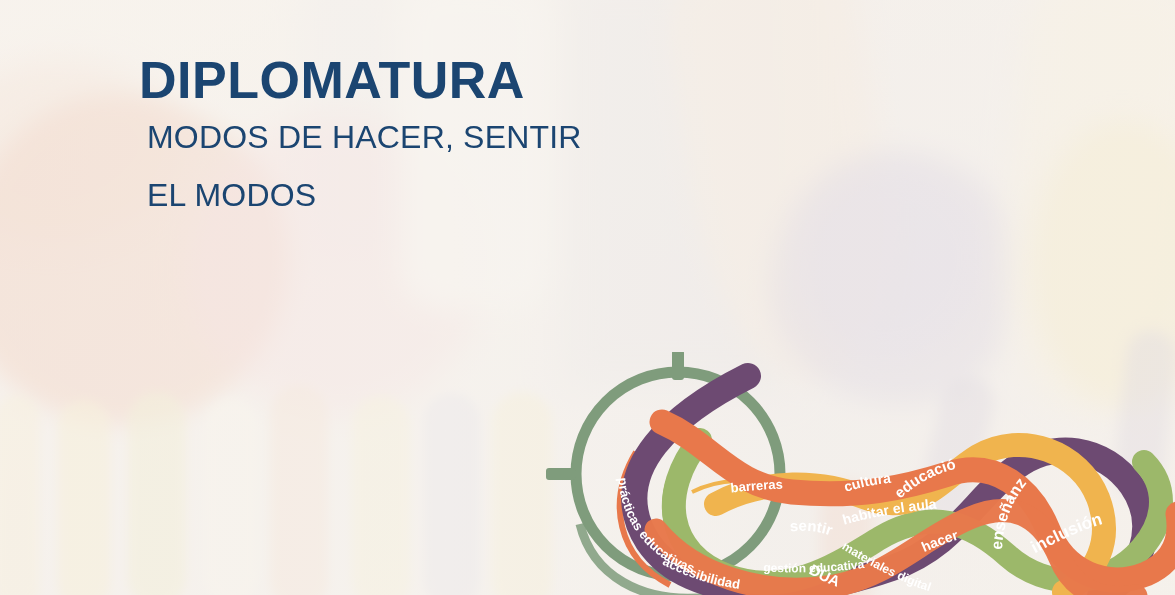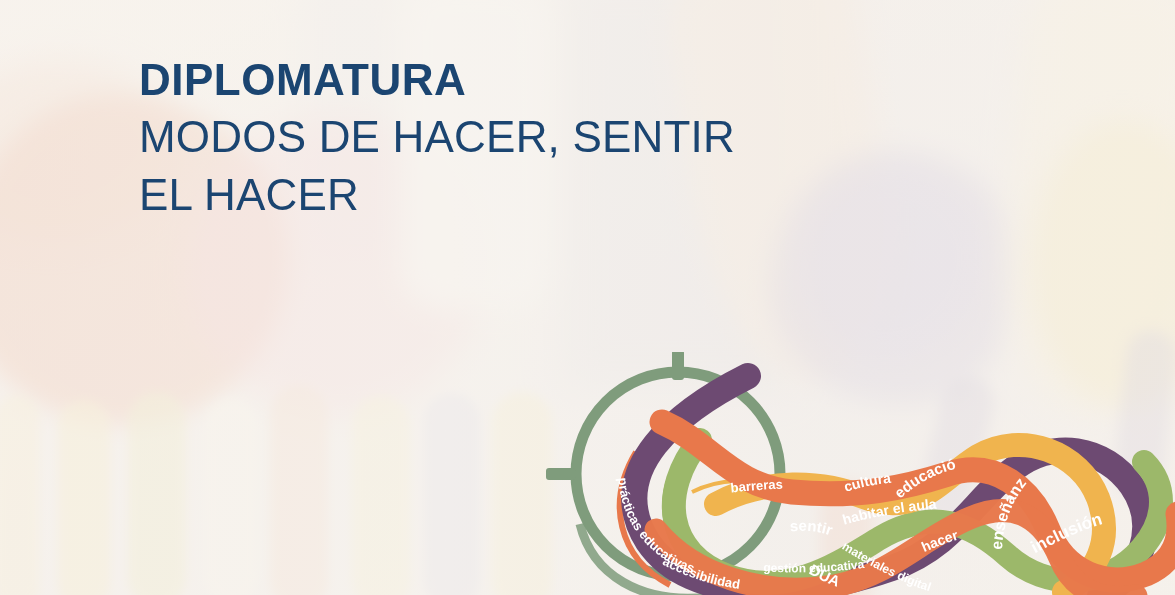--- a/index.html
+++ b/index.html
@@ -102,29 +102,30 @@
     position:absolute;left:139px;top:52px;width:760px;z-index:6;
   }
   .line{
     color:#1b4571;
     margin:0;
     letter-spacing:0.2px;
     white-space:nowrap;
   }
   .l-bold{
     font-weight:bold;
-    font-size:44px;
+    font-size:52px;
     line-height:56px;
     letter-spacing:0.5px;
   }
   .l-reg{
     font-weight:normal;
-    font-size:44px;
+    font-size:32px;
     line-height:58px;
     letter-spacing:0.2px;
+    margin-left:8px;
   }
 
   
   #logo-graphic{
     position:absolute;left:540px;top:352px;width:640px;height:245px;z-index:5;
   }
   #logo-graphic svg{display:block;}
 </style>
 </head>
 <body>
@@ -154,21 +155,21 @@
     <div class="fing-v1"></div>
     <div class="fing-v2"></div>
     <div class="fing-o1"></div>
     <div class="bg-wash"></div>
     <div class="bg-wash2"></div>
   </div>
 
   <div id="title-block">
     <p class="line l-bold">DIPLOMATURA</p>
     <p class="line l-reg">MODOS DE HACER, SENTIR</p>
-    <p class="line l-reg">EL HACER</p>
+    <p class="line l-reg">EL MODOS</p>
   </div>
 
   <div id="logo-graphic">
     <svg width="640" height="245" viewBox="0 0 640 245" xmlns="http://www.w3.org/2000/svg">
       <defs>
 
         <path id="p-practicas" d="M 78 118 C 78 168 108 205 150 220" fill="none"></path>
         <path id="p-barreras" d="M 186 141 C 230 136 270 135 310 137" fill="none"></path>
         <path id="p-accesibilidad" d="M 118 210 C 150 228 185 237 222 239" fill="none"></path>
         <path id="p-sentir" d="M 248 180 C 268 177 288 180 304 190" fill="none"></path>

